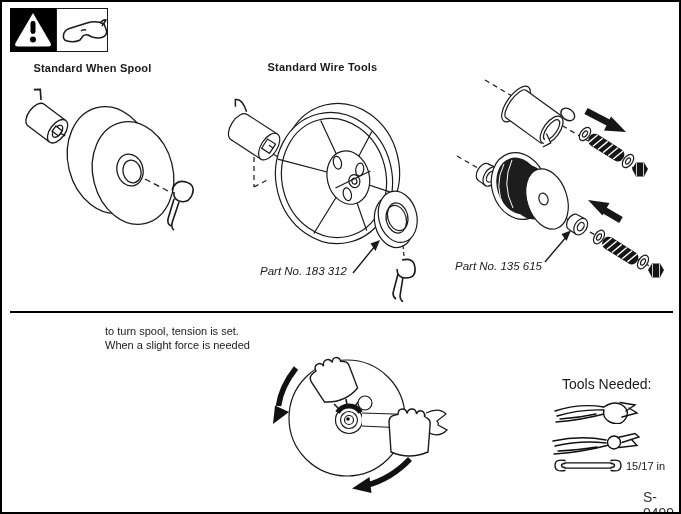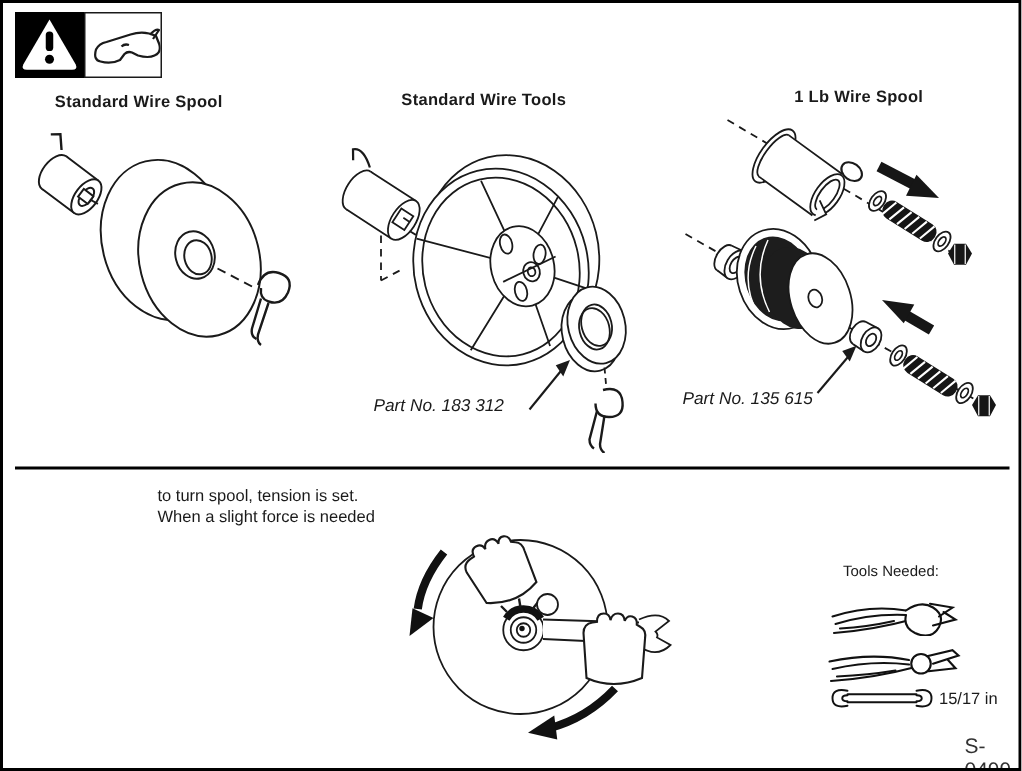--- a/index.html
+++ b/index.html
@@ -5,21 +5,21 @@
   html,body{margin:0;padding:0;background:#e8e8e8;}
   .page{
     position:relative;width:681px;height:514px;box-sizing:border-box;
     background:#fff;border:2px solid #000;overflow:hidden;
     font-family:"Liberation Sans", sans-serif;color:#1a1a1a;
   }
   .abs{position:absolute;}
   .section-title{font-weight:bold;font-size:11px;text-align:center;letter-spacing:.2px;}
   .part-no{font-style:italic;font-size:11.5px;white-space:nowrap;}
   .instruction{font-size:11px;line-height:13.5px;}
-  .tools-label{font-size:10px;}
+  .tools-label{font-size:14px;}
   .wrench-size{font-size:11px;}
   .fig-code{font-size:14px;color:#333;}
   .warn-box{left:8px;top:6px;width:46px;height:44px;background:#000;}
   .glasses-box{left:54px;top:6px;width:52px;height:44px;background:#fff;border:1px solid #1a1a1a;box-sizing:border-box;}
   .divider{left:8px;top:309px;width:663px;height:2px;background:#000;}
   svg{display:block;}
 </style>
 </head>
 <body>
 
@@ -35,23 +35,22 @@
   <div class="abs glasses-box">
     <svg width="50" height="42" viewBox="0 0 50 42">
       <g fill="none" stroke="#1a1a1a" stroke-width="1.5" stroke-linejoin="round">
         <path d="M7 24 q-2 7 3 8 q7 2 13 -1 l3 -4 q2 -2 5 -1 l4 2 q7 2 11 0 q5 -2 3 -8 l-2 -5 q-8 -4 -17 -1 l-16 5 q-5 1 -7 5 z" fill="#fff"></path>
         <path d="M43 14 q4 -4 6 -3 l-4 6"></path>
         <path d="M24 22 q2 -2 5 -1"></path>
       </g>
     </svg>
   </div>
 
-  <div class="abs section-title" style="left:8px;top:60px;width:165px;">Standard Wire Spool</div>
+  <div class="abs section-title" style="left:8px;top:60px;width:165px;">Standard When Spool</div>
   <div class="abs section-title" style="left:238px;top:59px;width:165px;">Standard Wire Tools</div>
-  <div class="abs section-title" style="left:488px;top:57px;width:165px;">1 Lb Wire Spool</div>
 
   <div class="abs" style="left:10px;top:85px;">
     <svg width="200" height="160" viewBox="0 0 200 160" fill="none" stroke="#1a1a1a" stroke-width="1.3">
 
       <g>
         <g transform="translate(24,28) rotate(37)">
           <path d="M-5 -15 l-7 -8 l-5 4" stroke-width="1.6"></path>
           <ellipse cx="0" cy="0" rx="7.5" ry="13.5" fill="#fff"></ellipse>
           <rect x="0" y="-13.5" width="27" height="27" fill="#fff" stroke="none"></rect>
           <path d="M0 -13.5 L27 -13.5 M0 13.5 L27 13.5"></path>
@@ -212,21 +211,21 @@
         <path d="M169 148 L151 137.5" stroke="#161616" stroke-width="7"></path>
         <polygon points="136,128 157.5,131 150.5,143.5" fill="#161616" stroke="none"></polygon>
       </g>
       <g>
         <path d="M93 190 L115 164" stroke-width="1.4"></path>
         <polygon points="119,158.5 109.5,162 114.5,169" fill="#1a1a1a" stroke="none"></polygon>
       </g>
     </svg>
   </div>
 
-  <div class="abs part-no" style="left:247px;top:263px;">Part No. 183 312</div>
+  <div class="abs part-no" style="left:258px;top:263px;">Part No. 183 312</div>
   <div class="abs part-no" style="left:453px;top:258px;">Part No. 135 615</div>
 
   <div class="abs divider"></div>
 
   <div class="abs instruction" style="left:103px;top:323px;">
     <div>to turn spool, tension is set.</div>
     <div>When a slight force is needed</div>
   </div>
 
   <div class="abs" style="left:250px;top:345px;">

